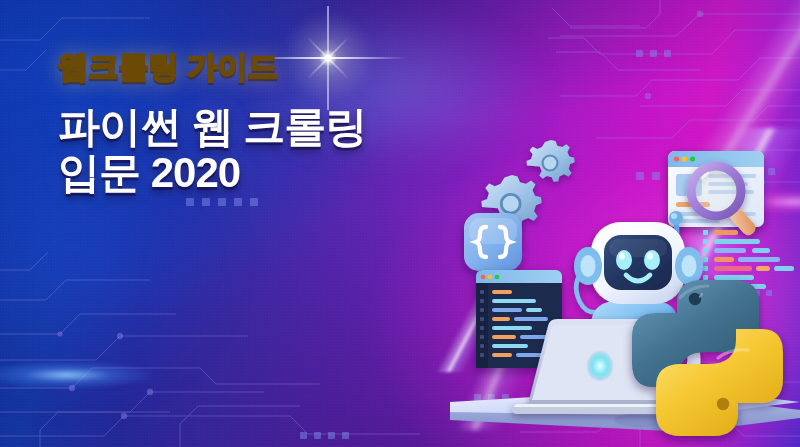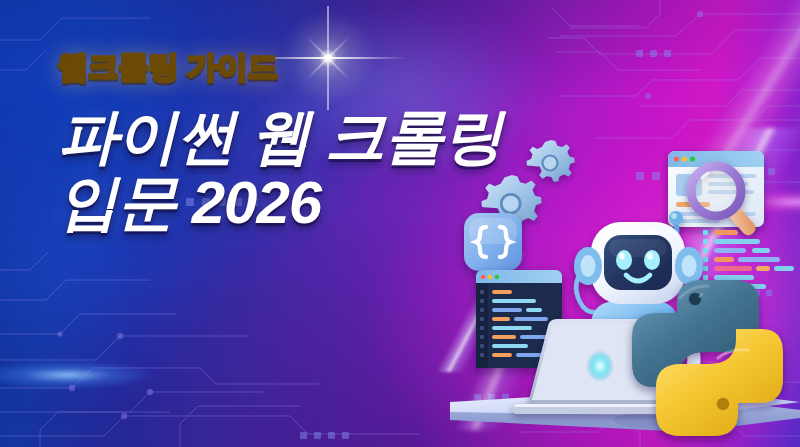--- a/index.html
+++ b/index.html
@@ -107,46 +107,45 @@
   }
   .sparkle .ray-h{left:-78px;top:-1.1px;width:156px;height:2.2px;}
   .sparkle .ray-v{left:-1.1px;top:-52px;width:2.2px;height:104px;}
   .sparkle .ray-d1{left:-30px;top:-.8px;width:60px;height:1.6px;transform:rotate(45deg);opacity:.6;}
   .sparkle .ray-d2{left:-30px;top:-.8px;width:60px;height:1.6px;transform:rotate(-45deg);opacity:.6;}
 
   
   .text-block{position:absolute;left:58px;top:52px;width:470px;z-index:40;}
 
   .subtitle{
-    font-size:30px;font-weight:700;letter-spacing:.2px;line-height:1;
+    font-size:30px;font-weight:400;letter-spacing:.2px;line-height:1;
     background:linear-gradient(180deg,#fff6b4 0%,#ffe87a 26%,#fcd447 52%,#eab019 76%,#d99a10 100%);
     -webkit-background-clip:text;background-clip:text;
     color:transparent;-webkit-text-fill-color:transparent;
     filter:drop-shadow(0 2px 0 rgba(60,35,0,.55)) drop-shadow(0 0 10px rgba(255,215,90,.35));
     margin:0 0 22px 0;
     display:inline-block;
     position:relative;
   }
   .subtitle::before{
     content:attr(data-text);
     position:absolute;left:0;top:0;z-index:-1;
     -webkit-text-fill-color:initial;color:transparent;
     -webkit-text-stroke:3.4px #6b4a06;
   }
 
   .title{
     margin:0;
-    font-size:60px;font-weight:800;line-height:1.10;letter-spacing:-1px;
+    font-size:42px;font-weight:800;line-height:1.10;letter-spacing:-1px;
     color:#ffffff;
     text-shadow:
       0 3px 0 rgba(18,10,60,.55),
       0 5px 9px rgba(10,5,45,.55),
       0 0 22px rgba(140,170,255,.22);
     white-space:nowrap;
-    font-style:italic;
   }
   .title .ln{display:block;}
 
   
   .illo{position:absolute;left:452px;top:120px;width:348px;height:327px;z-index:30;}
   .illo svg{width:100%;height:100%;display:block;overflow:visible;}
 </style>
 </head>
 <body>
 
@@ -511,17 +510,17 @@
         <path d="M228 178 q10 -12 28 -12" stroke="#ffffff" stroke-width="3" fill="none" opacity=".18" stroke-linecap="round"></path>
         <path d="M266 238 q12 -10 30 -8" stroke="#ffffff" stroke-width="3" fill="none" opacity=".28" stroke-linecap="round"></path>
       </g>
     </svg>
   </div>
 
   <div class="text-block">
     <div class="subtitle" data-text="웹크롤링 가이드">웹크롤링 가이드</div>
     <h1 class="title">
       <span class="ln">파이썬 웹 크롤링</span>
-      <span class="ln">입문 2026</span>
+      <span class="ln">입문 2020</span>
     </h1>
   </div>
 
 </div>
 
 </body></html>

